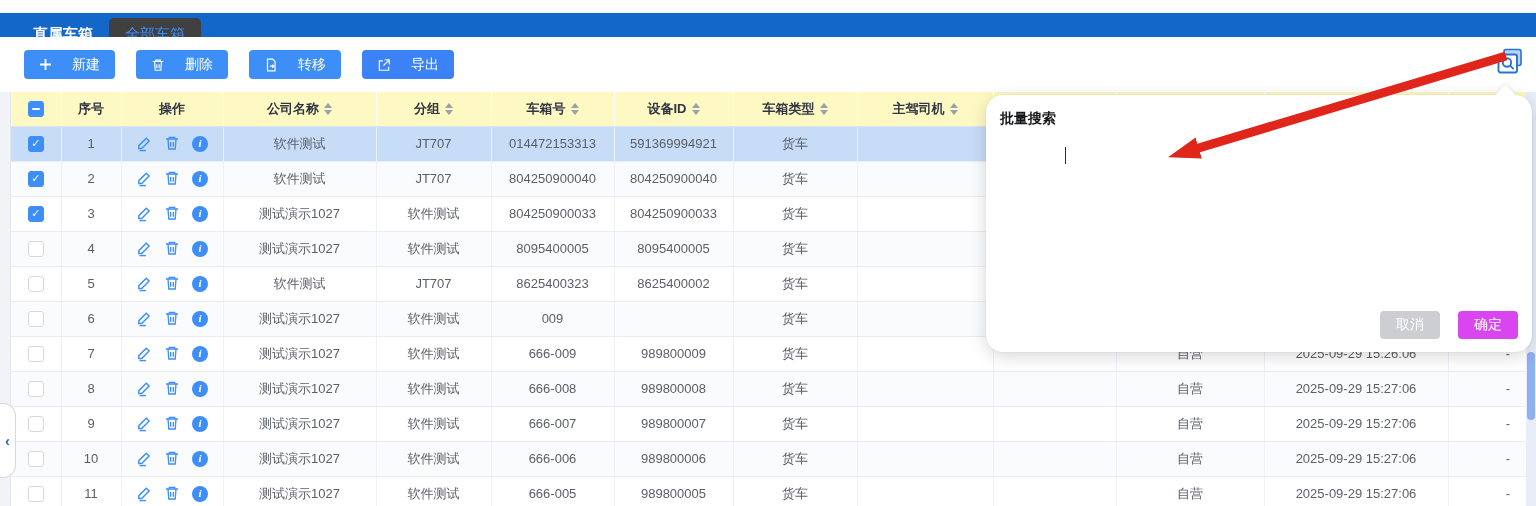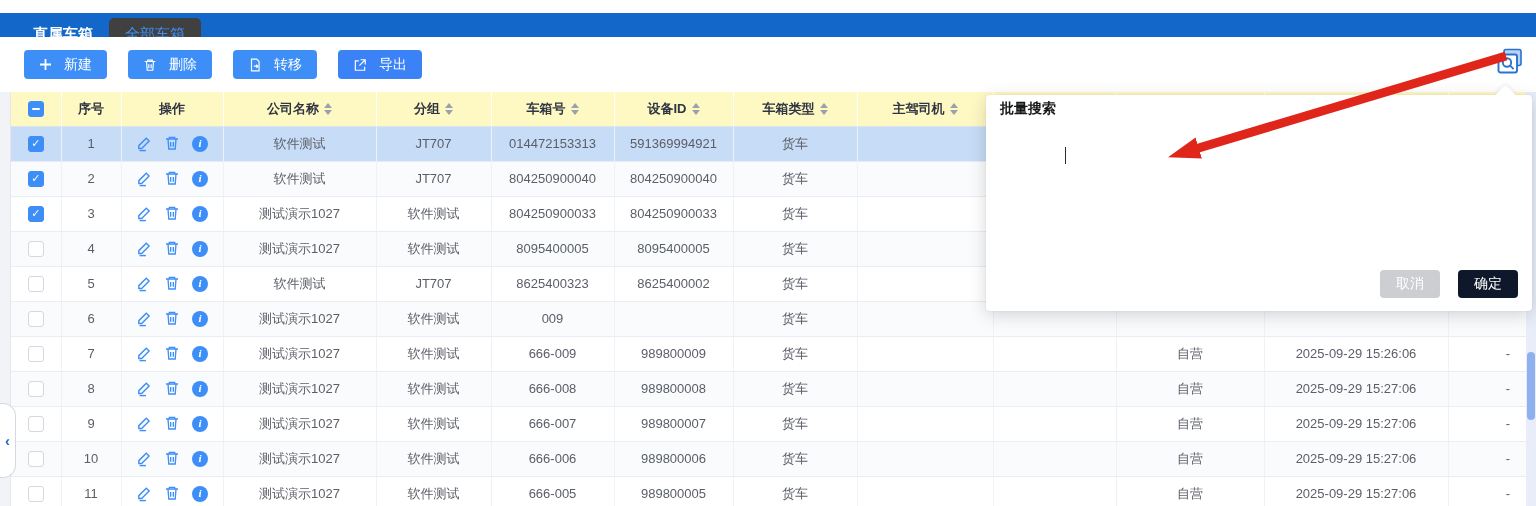--- a/index.html
+++ b/index.html
@@ -22,21 +22,21 @@
   .tab.inactive { color:#ffffff; font-weight:bold; }
   .tab.active  { background:#404040; color:#3e8ef7; border-radius:5px 5px 0 0; }
 
   
   .toolbar {
     position:absolute; top:37px; left:0; width:1536px; height:55px;
     background:#ffffff; display:flex; align-items:center; padding-left:24px; gap:21px;
   }
   .btn {
     height:29px; border:none; border-radius:4px; color:#fff; font-size:14px;
-    display:inline-flex; align-items:center; gap:12px; padding:0 15px; cursor:pointer;
+    display:inline-flex; align-items:center; gap:20px; padding:0 15px; cursor:pointer;
     font-family:inherit;
   }
   .btn.blue  { background:#3e8ef7; }
   .btn.green { background:#3b82f6; }
   .btn svg { display:block; }
 
   .search-toggle {
     position:absolute; top:48px; left:1497px; width:26px; height:26px;
     background:transparent; border:none; padding:0; cursor:pointer;
   }
@@ -103,45 +103,45 @@
     position:absolute; right:0; top:92px; width:10px; height:414px;
     background:#e8edf9; z-index:5;
   }
   .vscroll-thumb {
     position:absolute; left:1px; top:260px; width:8px; height:68px;
     background:#8fb0ef; border-radius:4px; cursor:pointer;
   }
 
   
   .popup {
-    position:absolute; left:986px; top:95px; width:546px; height:216px;
-    background:#ffffff; border-radius:4px; z-index:40;
+    position:absolute; left:986px; top:95px; width:546px; height:257px;
+    background:#ffffff; border-radius:17px; z-index:40;
     box-shadow:0 4px 18px rgba(0,0,0,0.16), 0 0 2px rgba(0,0,0,0.08);
-    padding:2px 12px;
+    padding:12px 12px;
   }
   .popup-caret {
     position:absolute; top:-7px; left:512px; width:15px; height:15px;
     background:#fff; transform:rotate(45deg); border-radius:2px;
     box-shadow:-2px -2px 4px rgba(0,0,0,0.05);
   }
   .popup-title { font-size:14px; font-weight:bold; color:#17181a; margin:3px 2px 9px; }
   .popup-textarea {
     width:522px; height:150px; border:1px solid #6cabef; border-radius:4px;
     resize:none; font-size:13px; padding:9px 12px; color:#333; outline:none;
     font-family:inherit; display:block;
   }
   .popup-textarea::placeholder { color:#9aa0aa; }
   .input-caret { position:absolute; left:79px; top:52px; width:1px; height:17px; background:#2a2c30; }
   .popup-footer { position:absolute; right:14px; bottom:13px; display:flex; gap:18px; }
   .btn-cancel, .btn-ok {
     min-width:60px; height:28px; border:none; border-radius:4px; color:#fff;
     font-size:14px; cursor:pointer; padding:0 14px; font-family:inherit;
   }
   .btn-cancel { background:#cdced2; }
-  .btn-ok     { background:#0f172a;text-align:center; }
+  .btn-ok     { background:#d946ef;text-align:center; }
 
   
   .arrow-overlay { position:absolute; left:0; top:0; z-index:60; pointer-events:none; }
 </style>
 </head>
 <body>
 
 <div class="tabbar">
   <div class="tab inactive">直属车箱</div>
   <div class="tab active">全部车箱</div>

